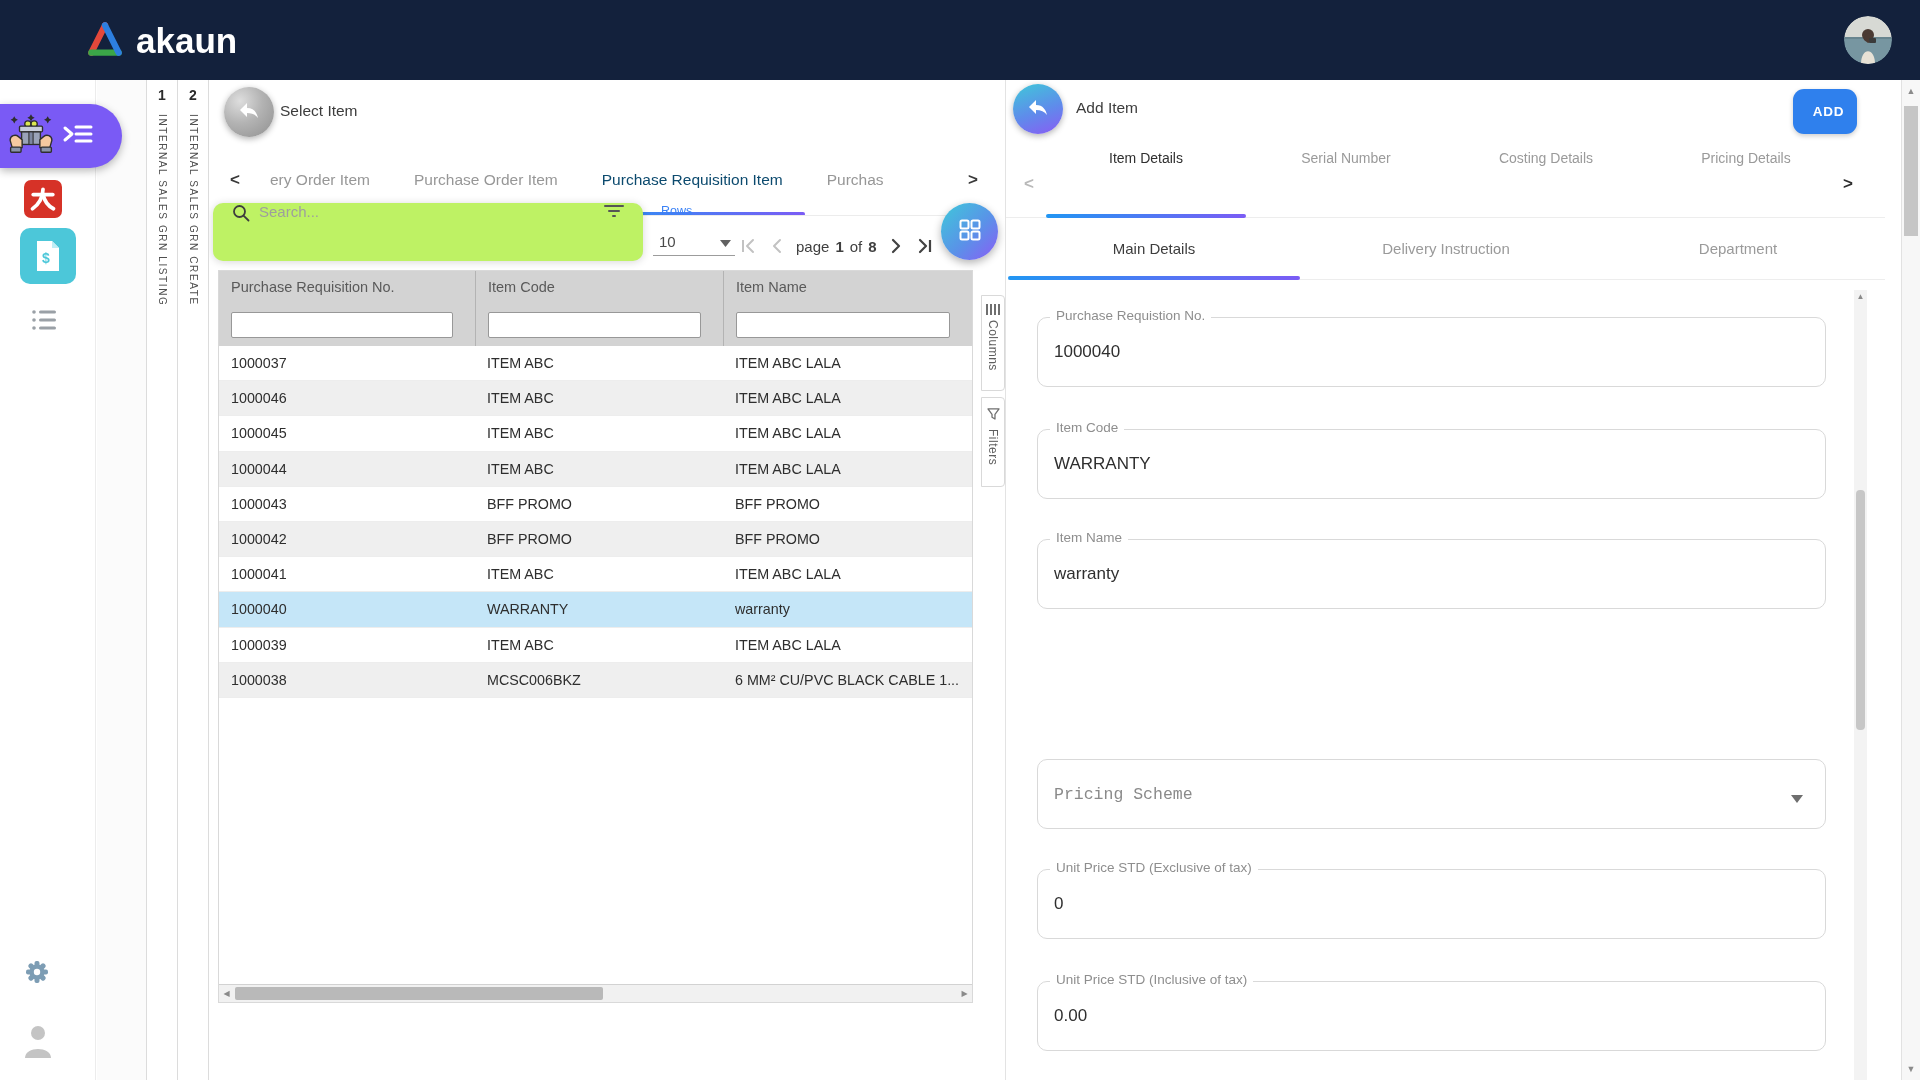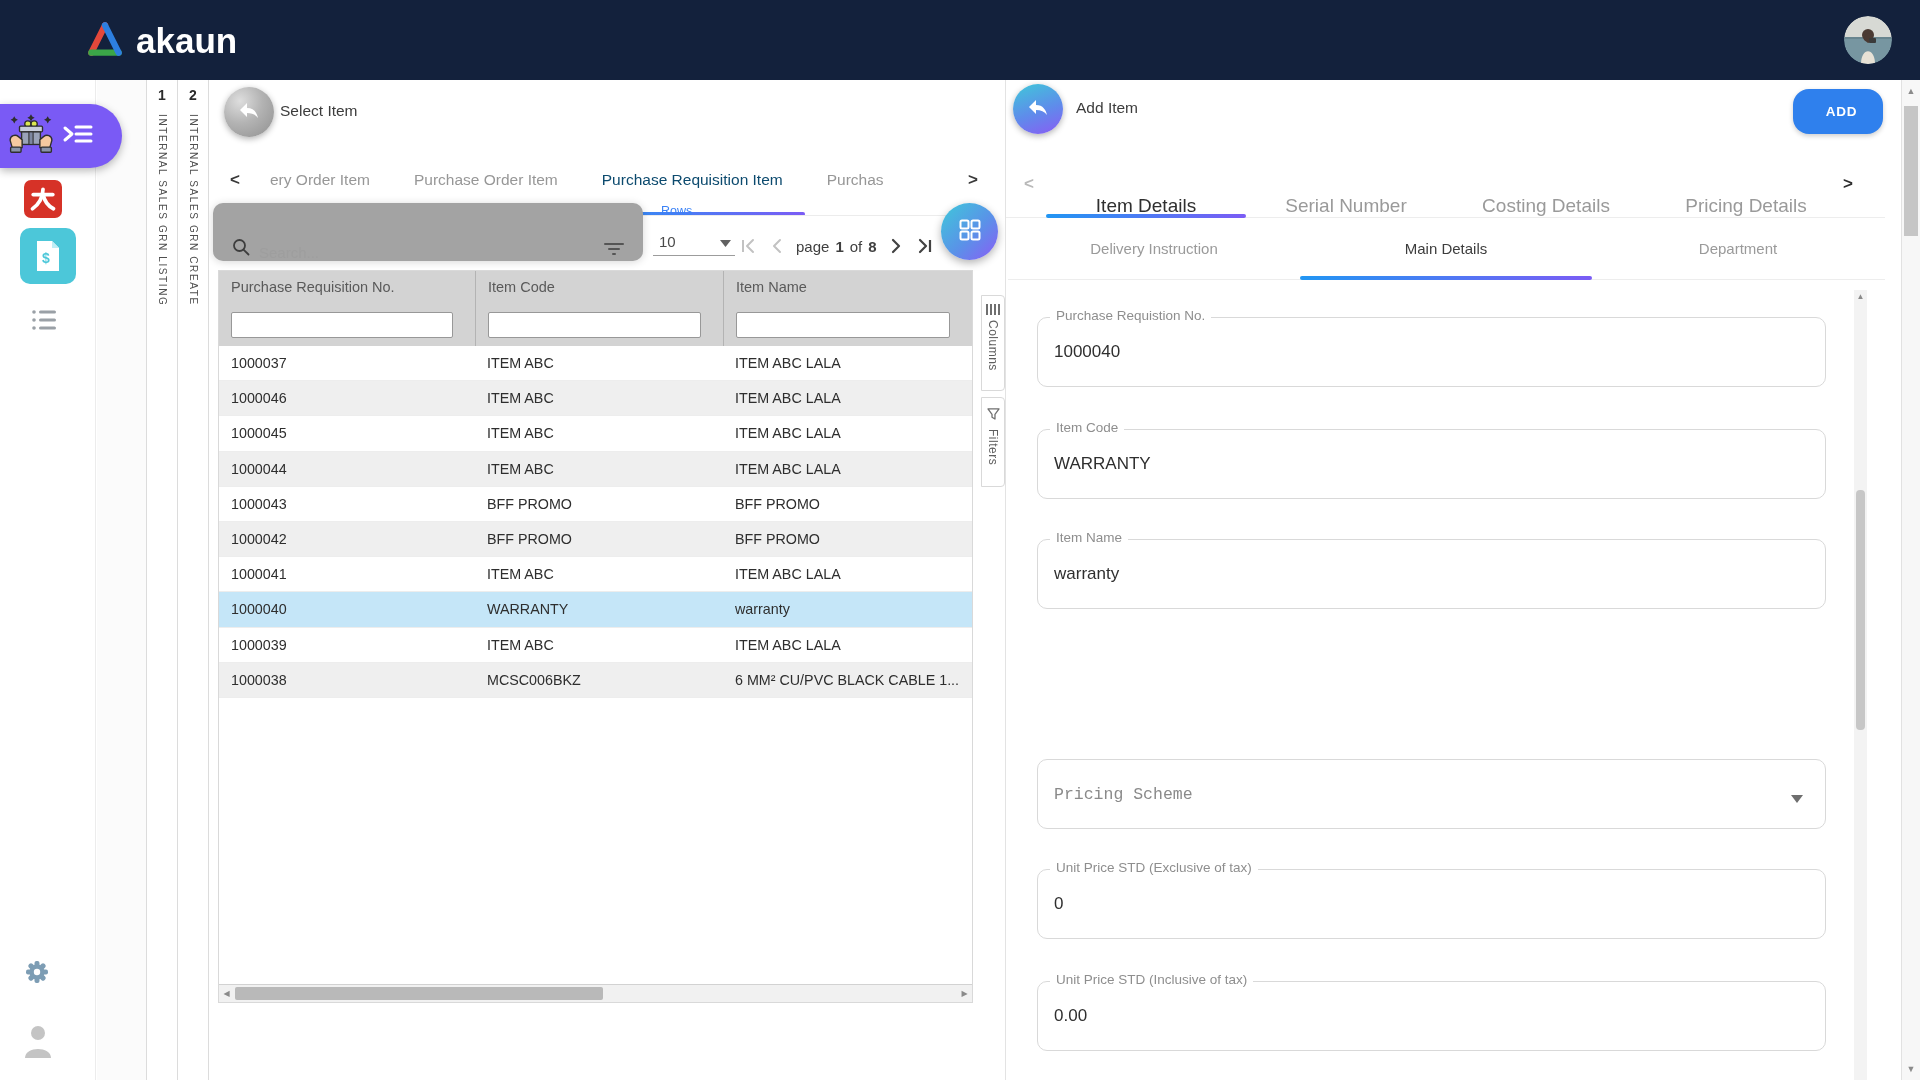--- a/index.html
+++ b/index.html
@@ -42,21 +42,21 @@
   .selpanel .panel-title { left:72px; top:22px; }
 
   .tabbar { position:absolute; left:14px; top:65px; width:764px; height:71px; display:flex; align-items:center; border-bottom:1px solid #ececec; }
   .tab-chevron { font-size:17px; font-weight:600; color:#3a3a3a; width:26px; text-align:center; flex:none; }
   .seltabs { display:flex; height:100%; overflow:hidden; flex:1; }
   .stab { position:relative; height:100%; display:flex; align-items:center; justify-content:center; padding:0 22px; font-size:15.5px; color:#979797; white-space:nowrap; flex:none; }
   .stab.active { color:#0c4a6e; }
   .stab.active::after { content:''; position:absolute; left:0; right:0; bottom:-1px; height:4px; border-radius:2px; background:linear-gradient(90deg,#2196F3,#7B5CF5); }
   .stab.cut { width:78px; overflow:hidden; justify-content:flex-start; padding-right:0; }
 
-  .searchcard { position:absolute; left:5px; top:123px; width:430px; height:58px; background:#a3a3a3; border-radius:10px; box-shadow:0 1px 8px rgba(0,0,0,.16); display:flex; align-items:flex-end; }
+  .searchcard { position:absolute; left:5px; top:123px; width:430px; height:58px; background:#bef264; border-radius:10px; box-shadow:0 1px 8px rgba(0,0,0,.16); display:flex; align-items:flex-start; }
   .searchcard input { border:none; outline:none; flex:1; font-size:15px; color:#333; font-family:"Liberation Sans",sans-serif; background:transparent; margin-left:8px; }
   .searchcard input::placeholder { color:#9e9e9e; }
   .searchcard .mag { margin-left:18px; }
   .searchcard .flt { margin-right:18px; }
 
   .rows-label { position:absolute; left:453px; top:124px; font-size:12.5px; color:#3b82f6; }
   .rows-ctrl { position:absolute; left:445px; top:146px; width:82px; height:30px; border-bottom:1px solid #9c9c9c; display:flex; align-items:flex-end; justify-content:space-between; padding:0 4px 5px 6px; font-size:15px; color:#4a4a4a; }
 
   .pager { position:absolute; left:532px; top:150px; height:32px; display:flex; align-items:center; gap:13px; }
   .pgbtn { display:flex; align-items:center; }
@@ -88,27 +88,27 @@
   .sidetools { position:absolute; left:773px; top:215px; width:24px; }
   .sidetool { width:24px; background:#fff; border:1px solid #d9d9d9; border-radius:0 4px 4px 0; display:flex; flex-direction:column; align-items:center; margin-bottom:6px; padding:8px 0; }
   .sidetool .vlabel { font-size:12px; letter-spacing:.5px; color:#5f5f5f; margin-top:5px; }
   .colbars { display:flex; gap:2px; }
   .colbars i { width:2px; height:11px; background:#6f6f6f; display:block; }
 
   
   .addpanel { position:absolute; left:1005px; top:80px; width:896px; height:1000px; background:#fff; border-left:1px solid #e3e3e3; z-index:4; }
   .backbtn.grad { left:7px; top:4px; background:linear-gradient(160deg,#3FC8D9 0%,#5F8BEB 55%,#8A5BF4 100%); }
   .addpanel .panel-title { left:70px; top:19px; }
-  .addbtn { position:absolute; left:787px; top:9px; width:90px; height:45px; background:#2F80ED; border:none; border-radius:16px; color:#fff; font-size:13.5px; font-weight:bold; letter-spacing:.8px; font-family:"Liberation Sans",sans-serif; box-shadow:0 2px 5px rgba(0,0,0,.2);padding-left:7px; }
+  .addbtn { position:absolute; left:787px; top:9px; width:64px; height:45px; background:#2F80ED; border:none; border-radius:11px; color:#fff; font-size:13.5px; font-weight:bold; letter-spacing:.8px; font-family:"Liberation Sans",sans-serif; box-shadow:0 2px 5px rgba(0,0,0,.2);padding-left:7px; }
 
   .tabbar2 { position:absolute; left:0; top:70px; width:879px; height:68px; border-bottom:1px solid #ededed; display:flex; align-items:center; }
   .tabbar2 .tab-chevron.l { margin-left:10px; color:#b9b9b9; }
   .tabbar2 .tab-chevron.r { position:absolute; right:24px; color:#2f2f2f; }
   .mtabs { display:flex; margin-left:4px; height:100%; }
-  .mtab { position:relative; width:200px; display:flex; align-items:flex-end; justify-content:center; font-size:19px; color:#9a9a9a; height:100%; }
+  .mtab { position:relative; width:200px; display:flex; align-items:flex-start; justify-content:center; font-size:14px; color:#9a9a9a; height:100%; }
   .mtab.active { color:#2f2f2f; }
   .mtab.active::after { content:''; position:absolute; left:0; right:0; bottom:-1px; height:4px; border-radius:2px; background:linear-gradient(90deg,#2196F3,#7B5CF5); }
 
   .subtabs { position:absolute; left:2px; top:138px; width:877px; height:62px; border-bottom:1px solid #ededed; display:flex; }
   .subtab { position:relative; width:292px; display:flex; align-items:center; justify-content:center; font-size:15px; color:#9a9a9a; height:100%; }
   .subtab.active { color:#3d3d3d; }
   .subtab.active::after { content:''; position:absolute; left:0; right:0; bottom:-1px; height:4px; border-radius:2px; background:linear-gradient(90deg,#2196F3,#7B5CF5); }
 
   .field { position:absolute; left:31px; width:789px; height:70px; border:1.5px solid #d9d9d9; border-radius:10px; background:#fff; display:flex; align-items:center; }
   .field .flabel { position:absolute; top:-10px; left:12px; background:#fff; padding:0 6px; font-size:13.5px; color:#8e8e8e; white-space:nowrap; }
@@ -468,25 +468,25 @@
             <span>Costing Details</span>
           </div>
         <div class="mtab">
             <span>Pricing Details</span>
           </div>
       </div>
       <span class="tab-chevron r">&gt;</span>
     </div>
 
     <div class="subtabs">
+      <div class="subtab active">
+          <span>Main Details</span>
+        </div>
       <div class="subtab">
           <span>Delivery Instruction</span>
-        </div>
-      <div class="subtab active">
-          <span>Main Details</span>
         </div>
       <div class="subtab">
           <span>Department</span>
         </div>
     </div>
 
     <div class="field" style="top:237px;">
       <span class="flabel">Purchase Requistion No.</span>
       <span class="fvalue">1000040</span>
     </div>

